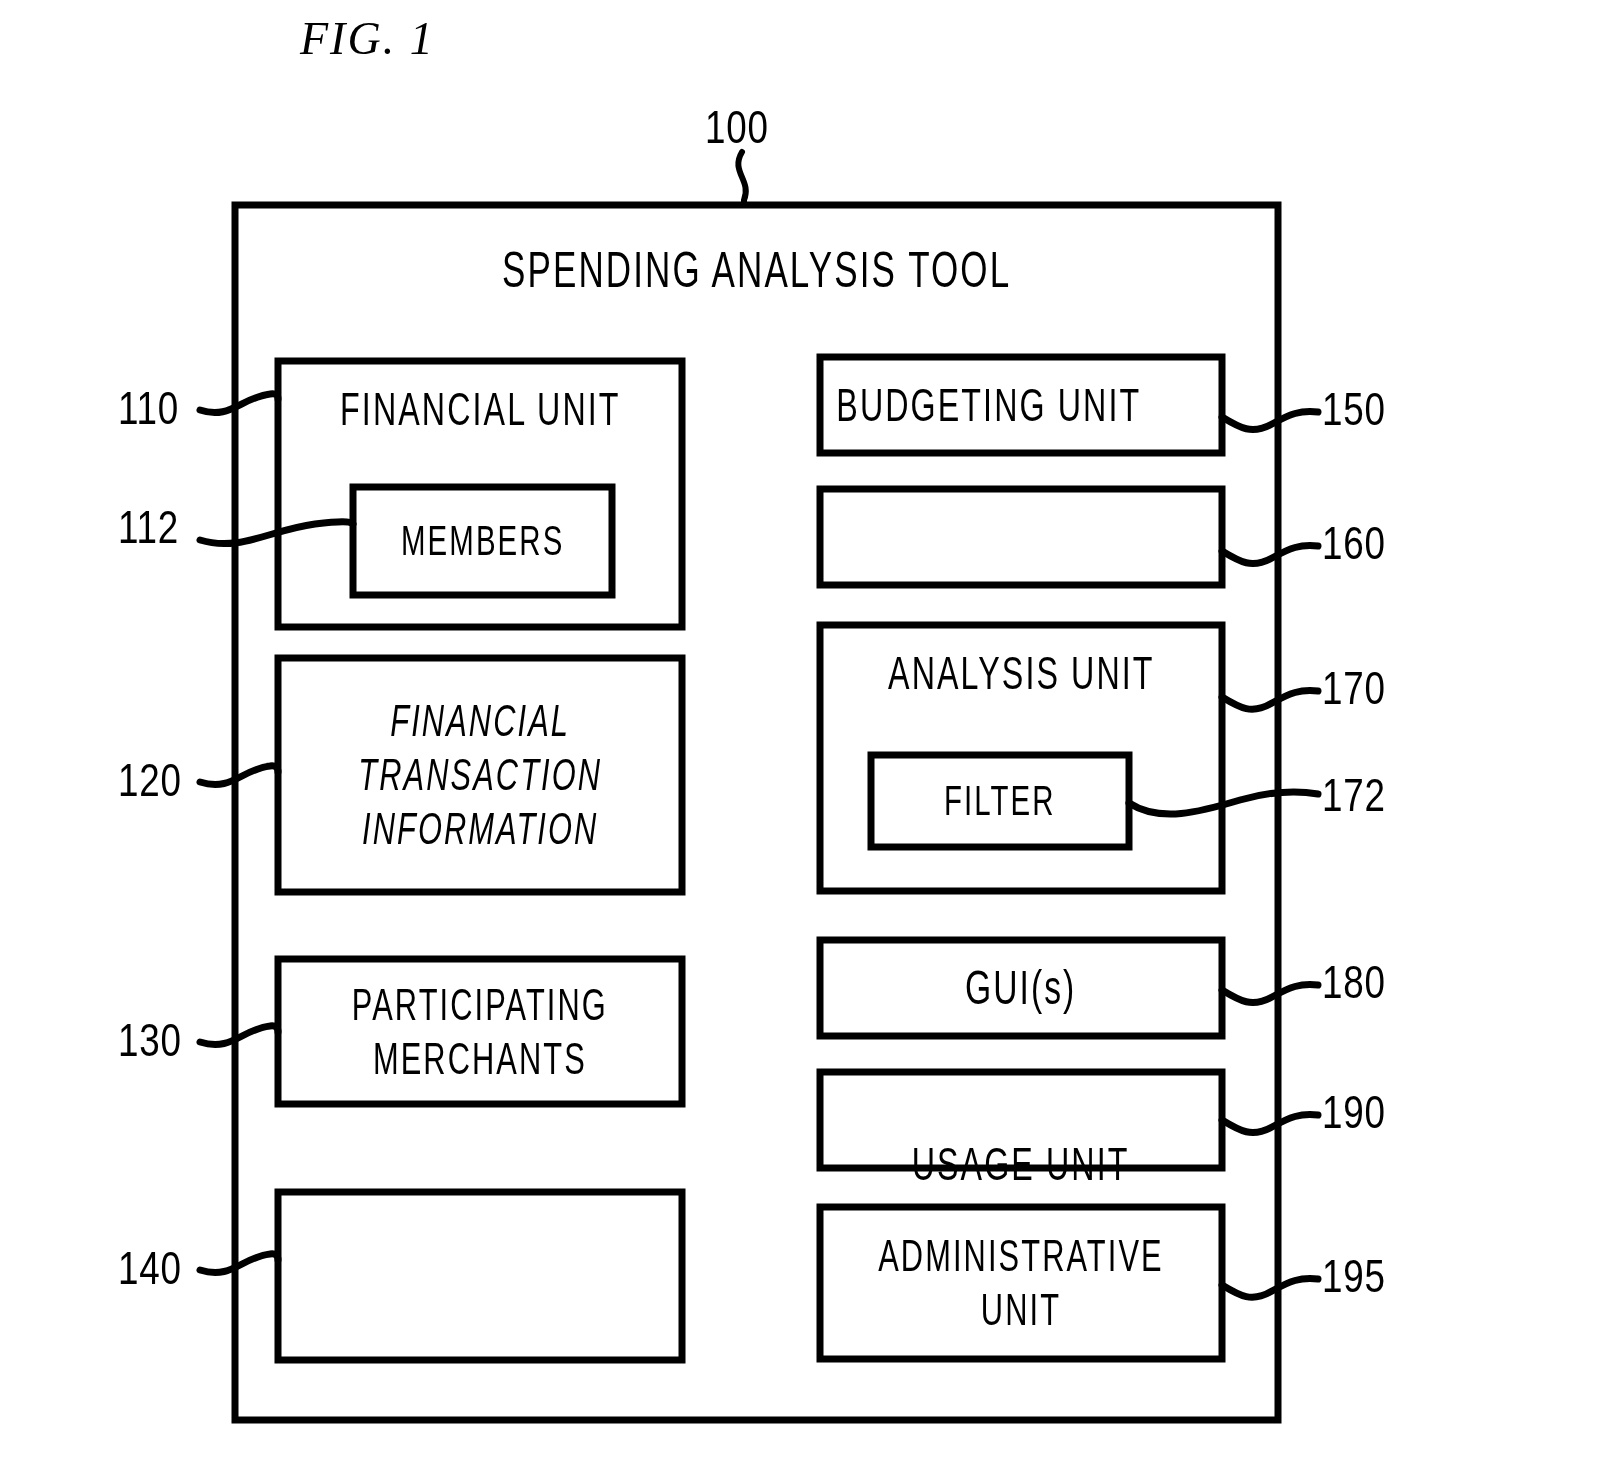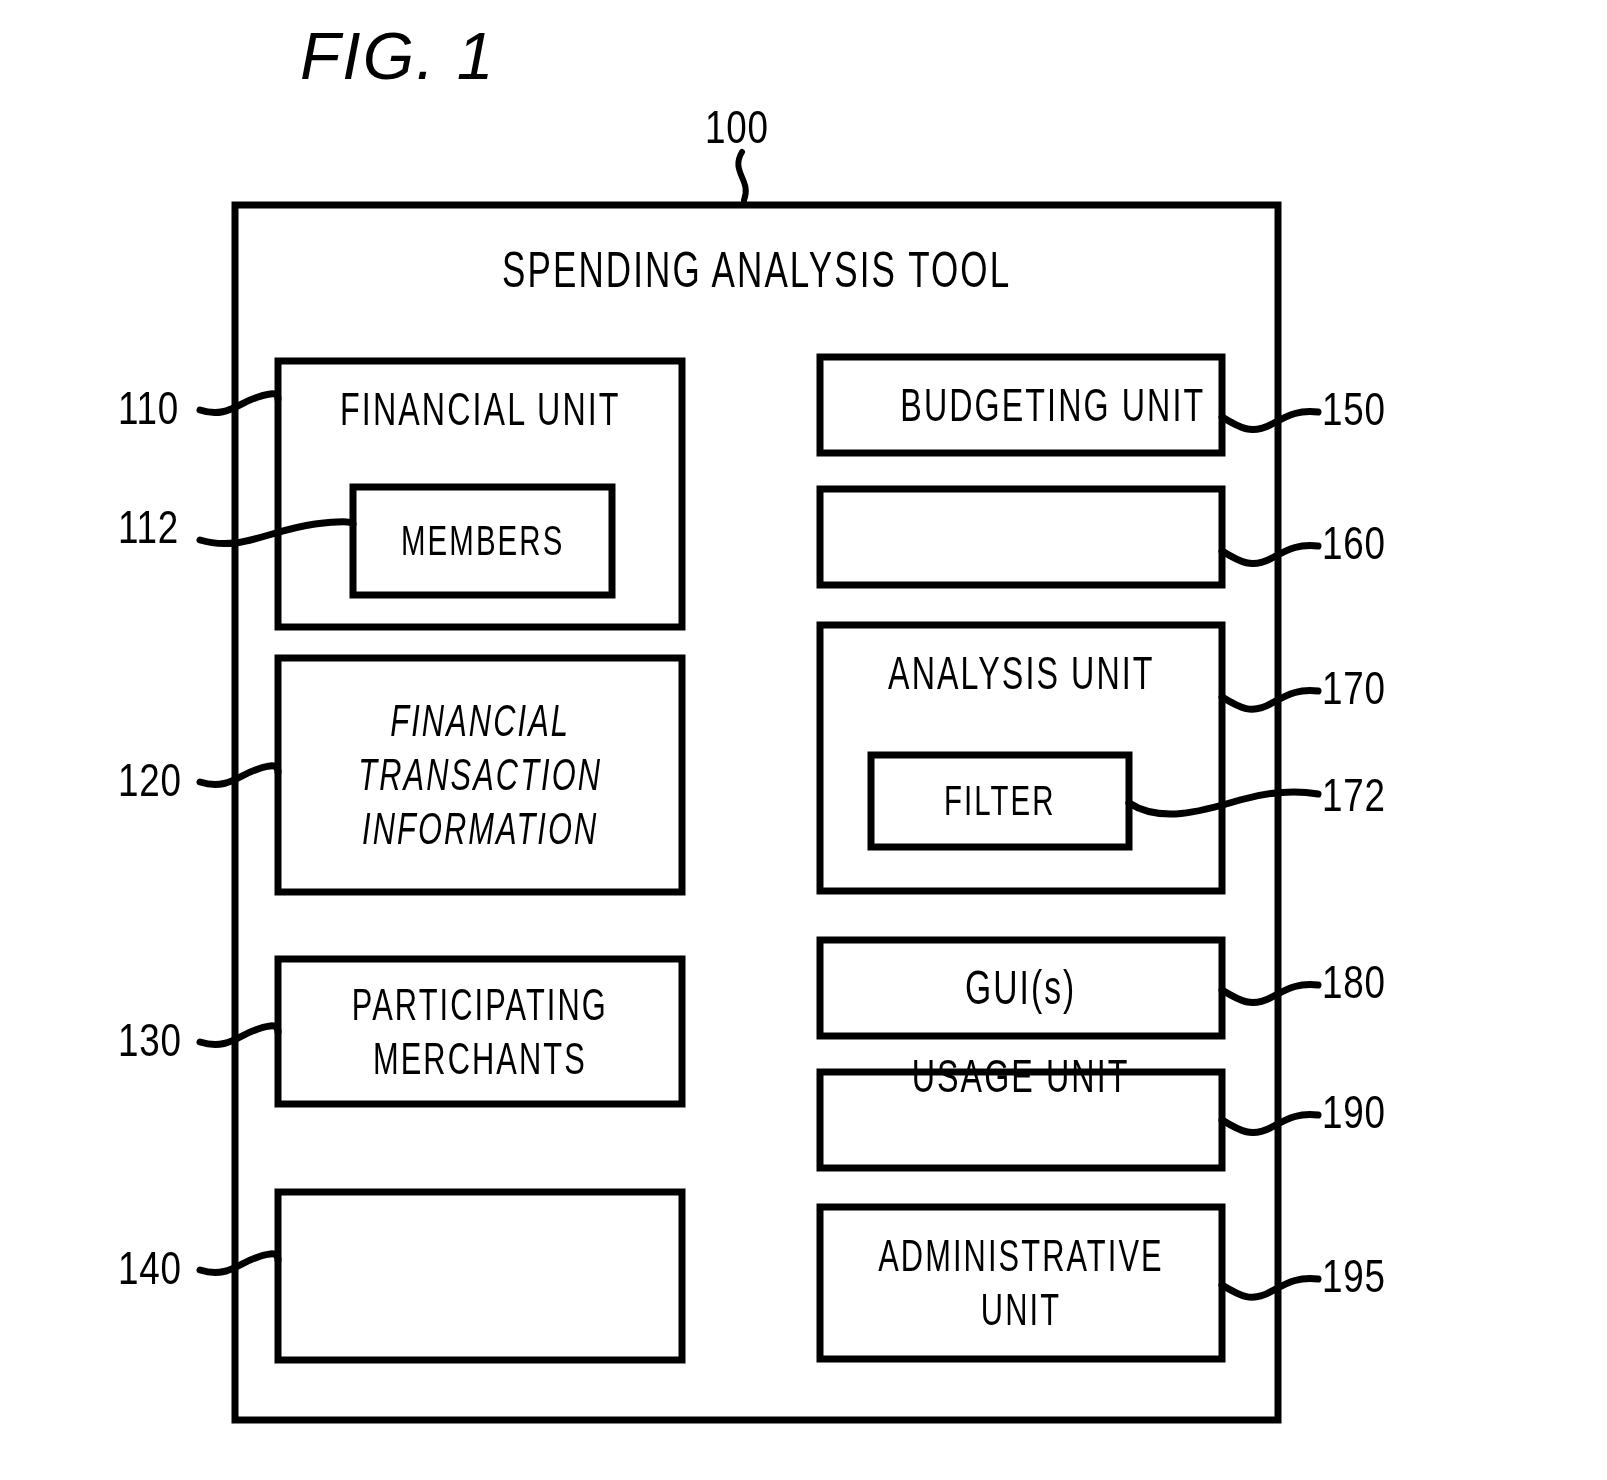--- a/index.html
+++ b/index.html
@@ -21,24 +21,24 @@
   svg.diagram {
     position: absolute;
     top: 0;
     left: 0;
     width: 1607px;
     height: 1480px;
   }
   .fig-title {
     position: absolute;
     left: 300px;
-    top: 18px;
-    font-family: Liberation Sans, sans-serif;
+    top: 12px;
+    font-family: Liberation Serif, serif;
     font-style: italic;
-    font-size: 66px;
+    font-size: 46px;
     letter-spacing: 2px;
     color: #000;
     white-space: nowrap;
   }
   
   .ptext {
     position: absolute;
     color: #000;
     font-family: "Liberation Sans", sans-serif;
     font-weight: 400;
@@ -143,21 +143,21 @@
   </div>
   <div class="refnum" style="left:118px; top:753px;">120</div>
 
   <div class="box-label-wrap" style="left:278px; top:959px; width:404px; height:145px;">
     <span class="ptext multiline" style="font-size:44px;">PARTICIPATING<br>MERCHANTS</span>
   </div>
   <div class="refnum" style="left:118px; top:1013px;">130</div>
 
   <div class="refnum" style="left:118px; top:1241px;">140</div>
 
-  <div class="box-label-wrap" style="left:852px; top:357px; width:402px; height:96px;">
+  <div class="box-label-wrap" style="left:788px; top:357px; width:402px; height:96px;">
     <span class="ptext" style="font-size:46px;">BUDGETING UNIT</span>
   </div>
   <div class="refnum" style="left:1322px; top:382px;">150</div>
 
   <div class="refnum" style="left:1322px; top:516px;">160</div>
 
   <div class="box-label-wrap" style="left:820px; top:632px; width:402px; height:82px;">
     <span class="ptext" style="font-size:46px;">ANALYSIS UNIT</span>
   </div>
   <div class="refnum" style="left:1322px; top:661px;">170</div>
@@ -165,21 +165,21 @@
   <div class="box-label-wrap" style="left:871px; top:755px; width:258px; height:92px;">
     <span class="ptext" style="font-size:42px;">FILTER</span>
   </div>
   <div class="refnum" style="left:1322px; top:768px;">172</div>
 
   <div class="box-label-wrap" style="left:820px; top:940px; width:402px; height:96px;text-decoration:underline;">
     <span class="ptext" style="font-size:48px; text-transform:none;">GUI(s)</span>
   </div>
   <div class="refnum" style="left:1322px; top:955px;">180</div>
 
-  <div class="box-label-wrap" style="left:820px; top:1028px; width:402px; height:96px;">
+  <div class="box-label-wrap" style="left:820px; top:1116px; width:402px; height:96px;">
     <span class="ptext" style="font-size:46px;">USAGE UNIT</span>
   </div>
   <div class="refnum" style="left:1322px; top:1085px;">190</div>
 
   <div class="box-label-wrap" style="left:820px; top:1207px; width:402px; height:152px;">
     <span class="ptext multiline" style="font-size:44px;">ADMINISTRATIVE<br>UNIT</span>
   </div>
   <div class="refnum" style="left:1322px; top:1249px;">195</div>
 
 </div>

